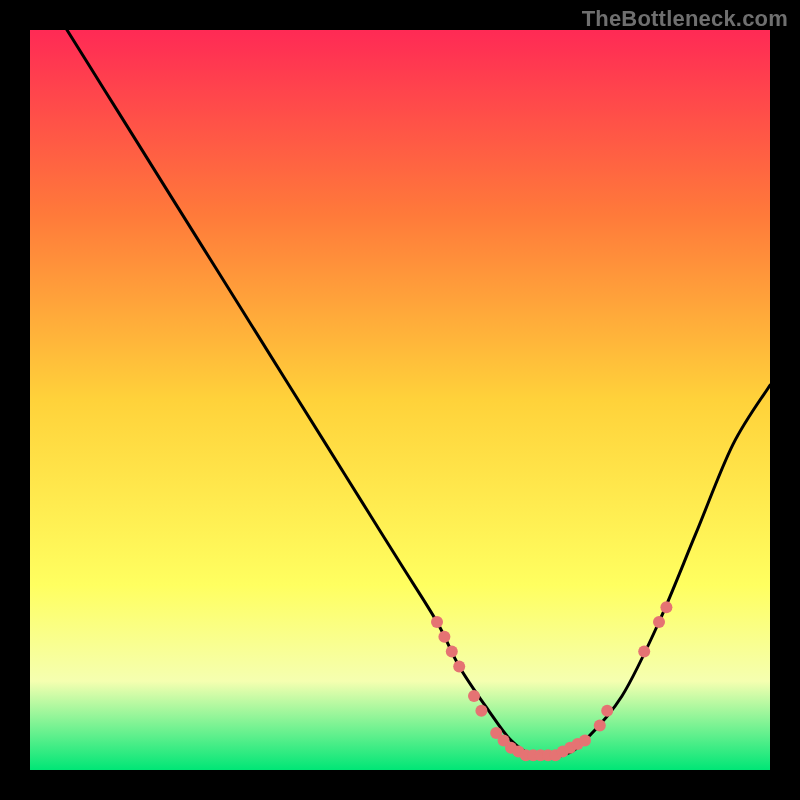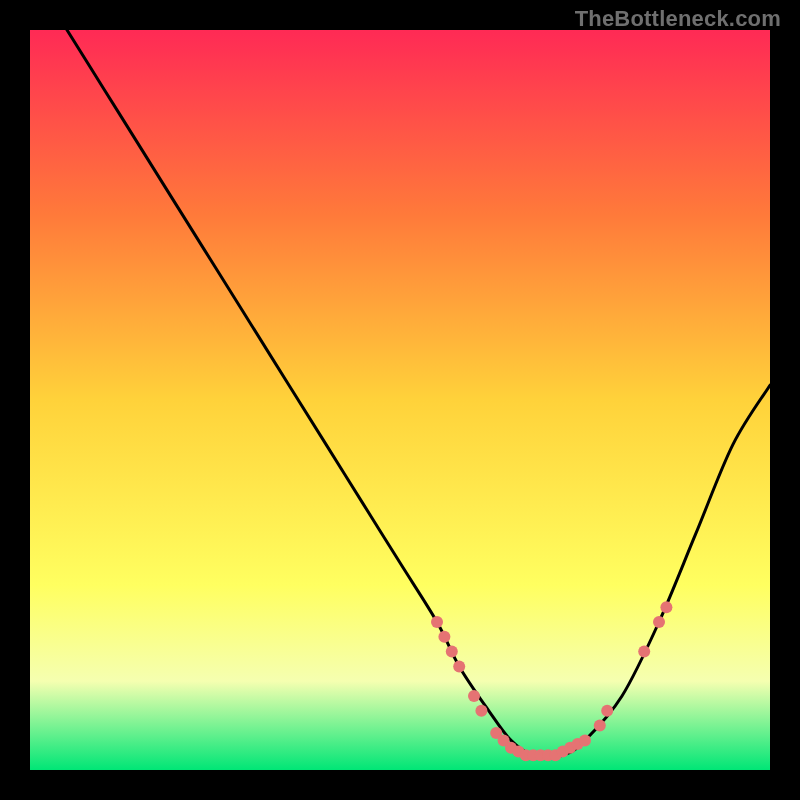--- a/index.html
+++ b/index.html
@@ -30,21 +30,21 @@
     position: absolute;
     left: 0;
     top: 0;
     width: 740px;
     height: 740px;
     pointer-events: none;
   }
   .watermark {
     position: absolute;
     top: 6px;
-    right: 19px;
+    right: 12px;
     color: #6f6f6f;
     font-size: 22px;
     font-weight: 600;
     letter-spacing: 0.2px;
   }
 </style>
 </head>
 <body>
 
 <div class="watermark">TheBottleneck.com</div>

